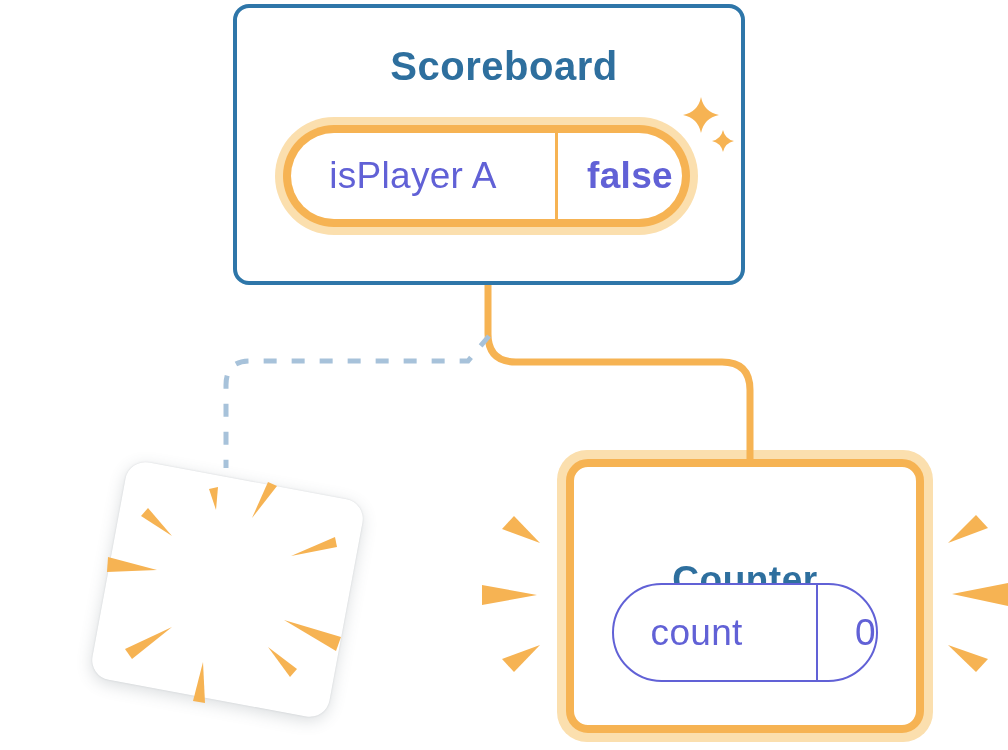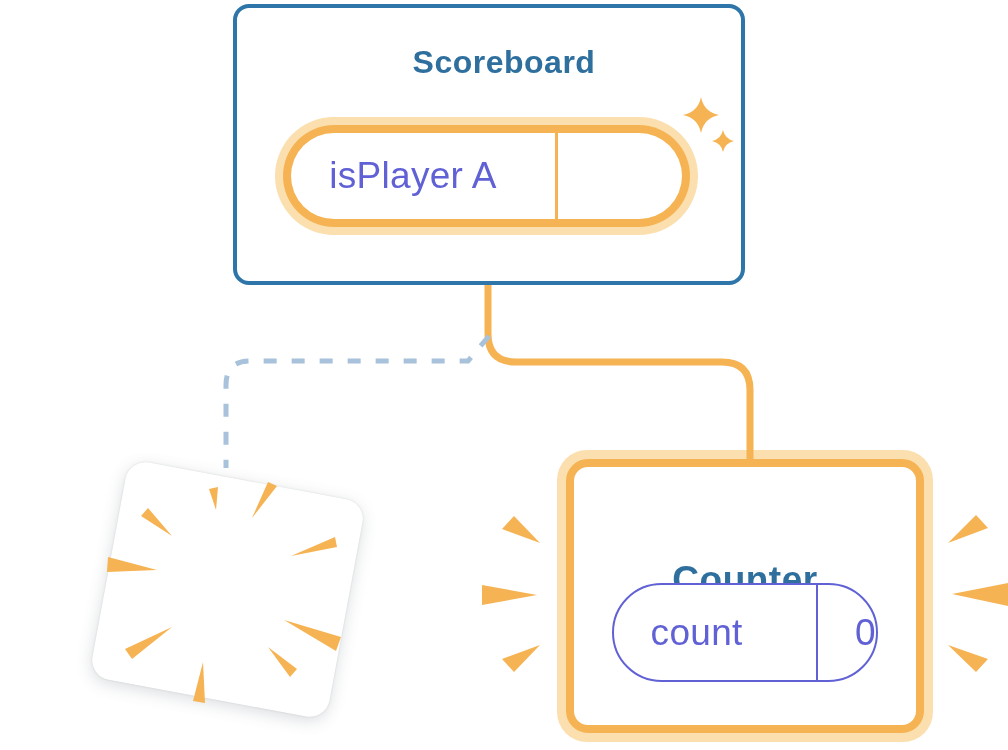--- a/index.html
+++ b/index.html
@@ -11,21 +11,21 @@
   .layer{position:absolute;left:0;top:0;width:1008px;height:750px;pointer-events:none;}.z2{z-index:2}.z4{z-index:4}
 
   
   .scoreboard-card{
     position:absolute;left:233px;top:4px;width:512px;height:281px;
     box-sizing:border-box;background:#ffffff;
     border:4px solid #2E76A9;border-radius:16px;z-index:2;
   }
   .card-title{
     position:absolute;left:0;right:0;text-align:center;
-    color:#2E6F9E;font-size:32px;font-weight:600;letter-spacing:.5px;
+    color:#2E6F9E;font-size:40px;font-weight:600;letter-spacing:.5px;
   }
   .scoreboard-title{top:44px;}
 
   .state-pill-outer{
     position:absolute;left:275px;top:117px;width:423px;height:118px;
     box-sizing:border-box;padding:8px;background:#FBDFAE;border-radius:59px;z-index:3;
   }
   .state-pill-mid{
     width:100%;height:100%;box-sizing:border-box;padding:8px;
     background:#F6B353;border-radius:51px;
@@ -100,20 +100,21 @@
 </svg>
 
 <div class="scoreboard-card"></div>
 <div class="card-title scoreboard-title" style="z-index:3">Scoreboard</div>
 
 <div class="state-pill-outer">
   <div class="state-pill-mid">
     <div class="state-pill-inner">
       <div class="state-cell state-key-cell">isPlayer A</div>
       <div class="pill-divider"></div>
+      <div class="state-cell state-value-cell">false</div>
     </div>
   </div>
 </div>
 
 <div class="counter-card">
   <div class="counter-card-inner"></div>
 </div>
 <div class="card-title counter-title">Counter</div>
 
 <div class="counter-pill">

